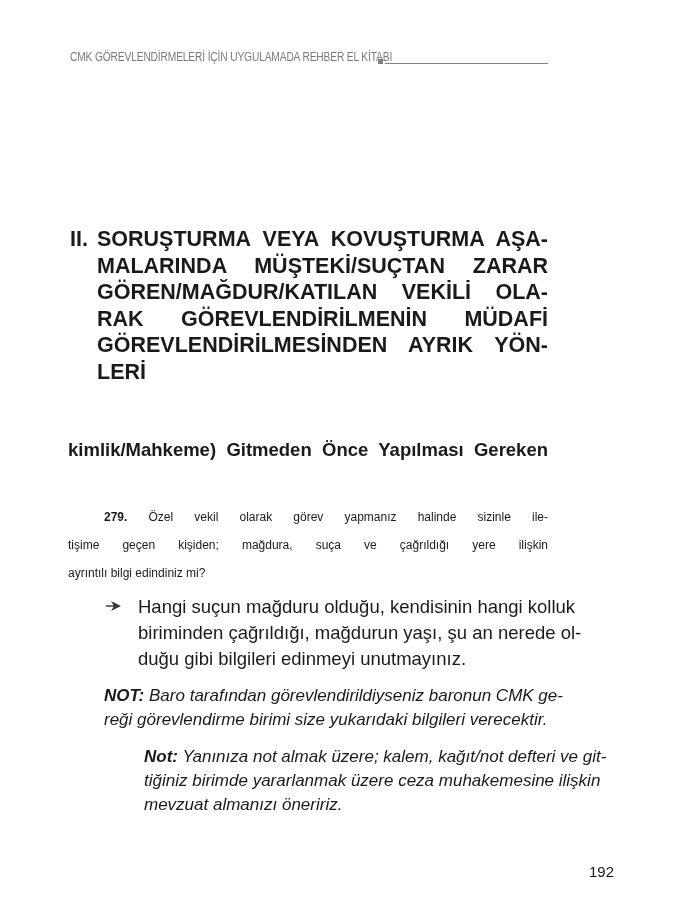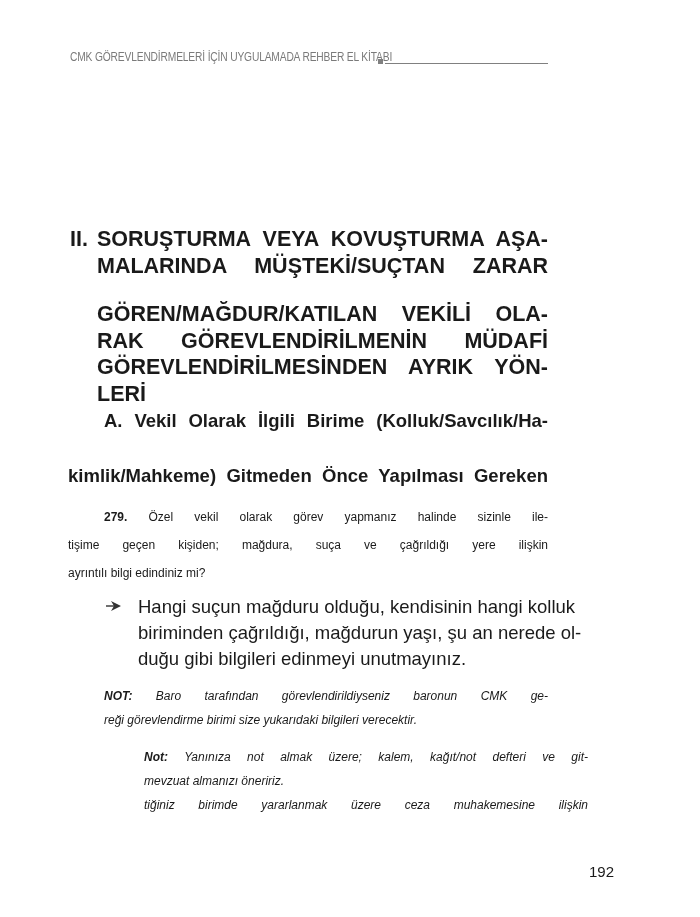--- a/index.html
+++ b/index.html
@@ -46,21 +46,21 @@
       position: absolute; left: 104px; top: 594px; width: 444px;
       font-size: 18.5px; line-height: 26px;
     }
     .bullet .arrow { position: absolute; left: 0; top: 2px; width: 20px; height: 20px; }
     .bullet .body { margin-left: 34px; }
     .bullet .line { display: block; text-align: justify; text-align-last: justify; white-space: nowrap; }
     .bullet .line.last { text-align-last: left; }
 
     .note {
       position: absolute; left: 104px; width: 444px;
-      font-size: 12px; line-height: 24px; font-style: italic;
+      font-size: 17px; line-height: 24px; font-style: italic;
     }
     .note .line { display: block; text-align: justify; text-align-last: justify; white-space: nowrap; }
     .note .line.last { text-align-last: left; }
     .note b { font-weight: bold; }
     .note1 { top: 684px; }
     .note2 { top: 745px; margin-left: 40px; }
 
     .page-number {
       position: absolute; left: 0; top: 856px; width: 614px; text-align: right;
       font-size: 15px;
@@ -74,29 +74,28 @@
   <span class="title">CMK GÖREVLENDİRMELERİ İÇİN UYGULAMADA REHBER EL KİTABI</span>
   <span class="marker"></span>
   <span class="rule"></span>
 </div>
 
 <div class="section-heading serif">
   <span class="num">II.</span>
   <span class="text">
     <span class="line" style="display:block;text-align-last:justify;white-space:nowrap;">SORUŞTURMA VEYA KOVUŞTURMA AŞA-</span>
     <span class="line" style="display:block;text-align-last:justify;white-space:nowrap;">MALARINDA MÜŞTEKİ/SUÇTAN ZARAR</span>
-    <span class="line" style="display:block;text-align-last:justify;white-space:nowrap;margin-top:22px;">GÖREN/MAĞDUR/KATILAN VEKİLİ OLA-</span>
+    <span class="line" style="display:block;text-align-last:justify;white-space:nowrap;">GÖREN/MAĞDUR/KATILAN VEKİLİ OLA-</span>
     <span class="line" style="display:block;text-align-last:justify;white-space:nowrap;">RAK GÖREVLENDİRİLMENİN MÜDAFİ</span>
     <span class="line" style="display:block;text-align-last:justify;white-space:nowrap;">GÖREVLENDİRİLMESİNDEN AYRIK YÖN-</span>
     <span class="line" style="display:block;text-align-last:left;white-space:nowrap;">LERİ</span>
   </span>
 </div>
 
 <div class="sub-heading serif">
-  <span class="line l1">A. Vekil Olarak İlgili Birime (Kolluk/Savcılık/Ha-</span>
   <span class="line l2">kimlik/Mahkeme) Gitmeden Önce Yapılması Gereken</span>
 </div>
 
 <div class="para serif">
   <span class="line first"><b>279.</b> <span>Özel vekil olarak görev yapmanız halinde sizinle ile-</span></span>
   <span class="line">tişime geçen kişiden; mağdura, suça ve çağrıldığı yere ilişkin</span>
   <span class="line last">ayrıntılı bilgi edindiniz mi?</span>
 </div>
 
 <div class="bullet serif">
@@ -111,17 +110,17 @@
   </div>
 </div>
 
 <div class="note note1 serif">
   <span class="line"><b>NOT:</b> <span>Baro tarafından görevlendirildiyseniz baronun CMK ge-</span></span>
   <span class="line last">reği görevlendirme birimi size yukarıdaki bilgileri verecektir.</span>
 </div>
 
 <div class="note note2 serif">
   <span class="line"><b>Not:</b> <span>Yanınıza not almak üzere; kalem, kağıt/not defteri ve git-</span></span>
+  <span class="line">tiğiniz birimde yararlanmak üzere ceza muhakemesine ilişkin</span>
   <span class="line last">mevzuat almanızı öneririz.</span>
-  <span class="line">tiğiniz birimde yararlanmak üzere ceza muhakemesine ilişkin</span>
 </div>
 
 <div class="page-number serif">192</div>
 
 </body></html>

